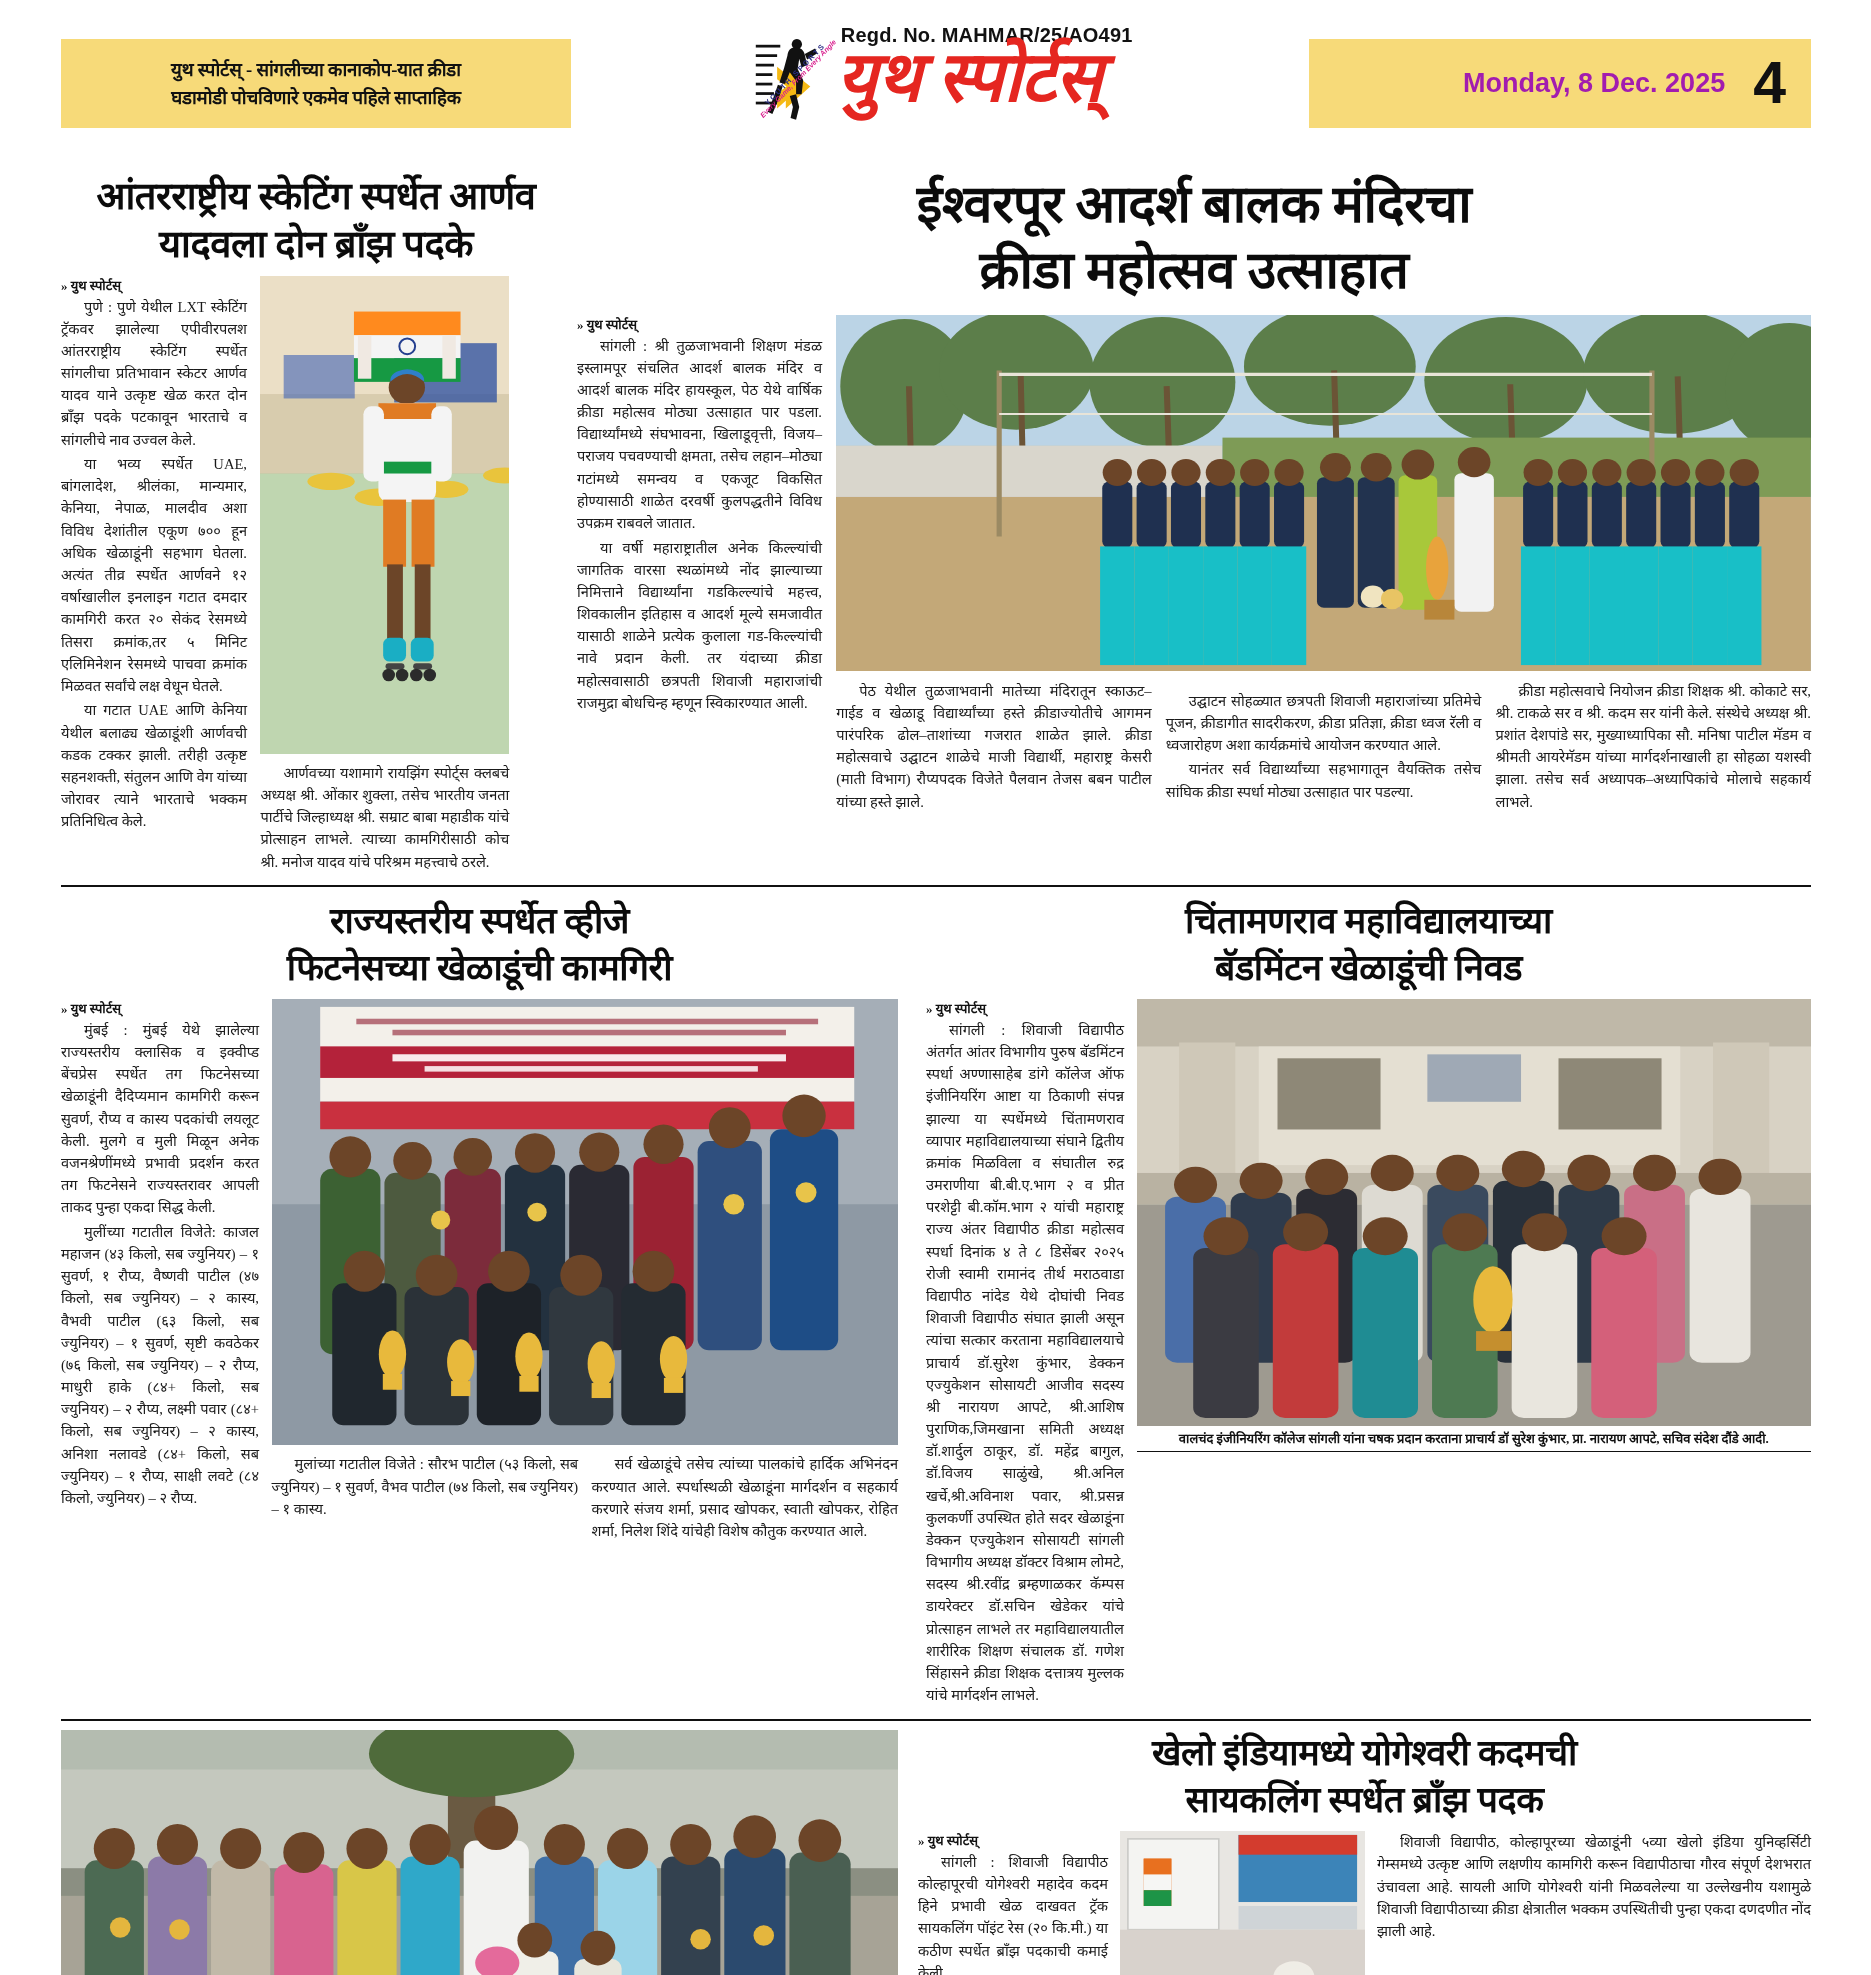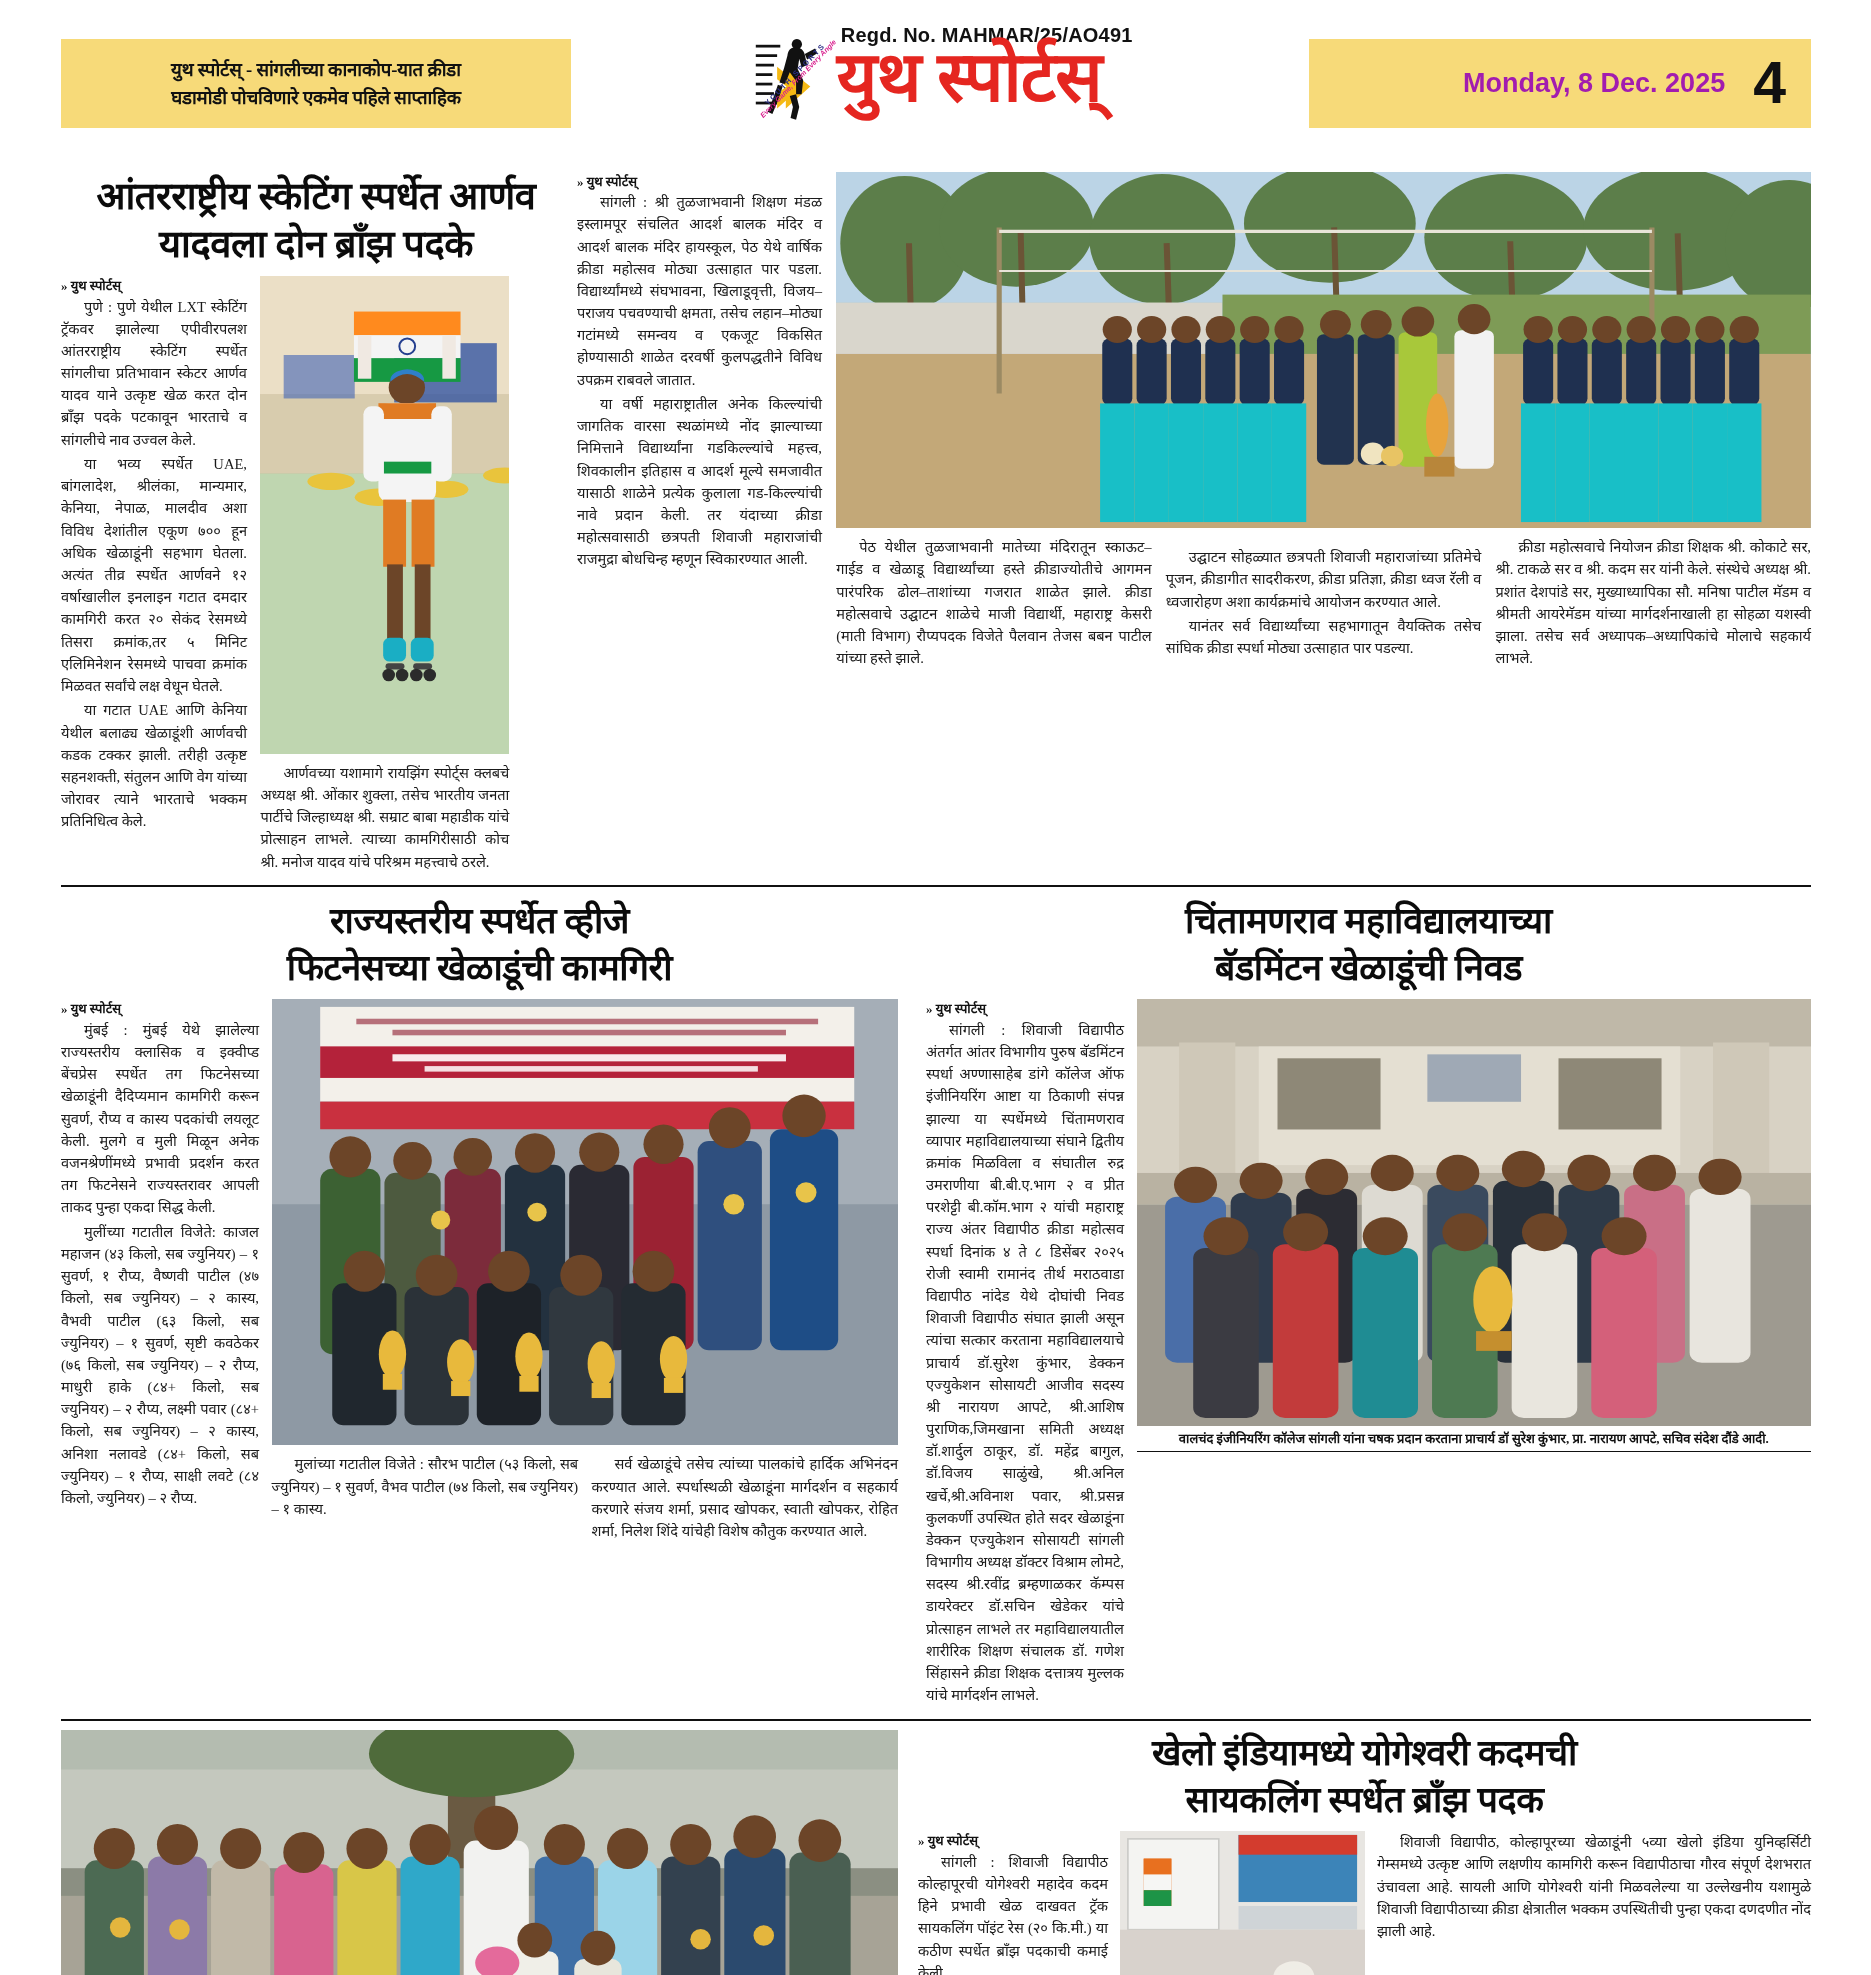--- a/index.html
+++ b/index.html
@@ -41,21 +41,21 @@
   .logo-mark{ width:79px; height:103px; position:relative; margin-top:7.1px; flex:0 0 auto;}
   .logo-title-wrap{ position:relative; margin-left:2.4px; }
   .regd{
     font-family:"Liberation Sans", sans-serif;
     font-weight:700; font-size:20px; color:#111;
     margin-left:4px; margin-bottom:-2.4px; letter-spacing:0.2px;
   }
   .paper-name{
     font-family:"Liberation Serif", serif;
     font-weight:700; font-size:70px; line-height:0.95;
-    color:#E52620; letter-spacing:-0.8px; white-space:nowrap;
+    color:#E52620; letter-spacing:-0.8px; white-space:nowrap;font-style:italic;
   }
 
   .mh-right{
     background:#F7DA79;
     width:502px; height:89px;
     display:flex; align-items:center; justify-content:flex-end;
     gap:28px; padding:0 25px 0 16px;
     margin-top:15px;
   }
   .mh-date{
@@ -222,20 +222,24 @@
             </svg>
           </div>
           <div class="body-txt" style="margin-top:8px;">
             <p>आर्णवच्या यशामागे रायझिंग स्पोर्ट्स क्लबचे अध्यक्ष श्री. ओंकार शुक्ला, तसेच भारतीय जनता पार्टीचे जिल्हाध्यक्ष श्री. सम्राट बाबा महाडीक यांचे प्रोत्साहन लाभले. त्याच्या कामगिरीसाठी कोच श्री. मनोज यादव यांचे परिश्रम महत्त्वाचे ठरले.</p>
           </div>
         </div>
       </div>
     </div>
 
     <div style="flex:1;">
+      <div class="hl hl-main" style="margin-bottom:10.3px;">
+        <div>ईश्वरपूर आदर्श बालक मंदिरचा</div>
+        <div>क्रीडा महोत्सव उत्साहात</div>
+      </div>
 
       <div style="display:flex; gap:14.2px;">
         <div style="width:245px;">
           <div class="byline">» युथ स्पोर्टस्</div>
           <div class="body-txt">
             <p class="first">सांगली : श्री तुळजाभवानी शिक्षण मंडळ इस्लामपूर संचलित आदर्श बालक मंदिर व आदर्श बालक मंदिर हायस्कूल, पेठ येथे वार्षिक क्रीडा महोत्सव मोठ्या उत्साहात पार पडला. विद्यार्थ्यांमध्ये संघभावना, खिलाडूवृत्ती, विजय–पराजय पचवण्याची क्षमता, तसेच लहान–मोठ्या गटांमध्ये समन्वय व एकजूट विकसित होण्यासाठी शाळेत दरवर्षी कुलपद्धतीने विविध उपक्रम राबवले जातात.</p>
             <p>या वर्षी महाराष्ट्रातील अनेक किल्ल्यांची जागतिक वारसा स्थळांमध्ये नोंद झाल्याच्या निमित्ताने विद्यार्थ्यांना गडकिल्ल्यांचे महत्त्व, शिवकालीन इतिहास व आदर्श मूल्ये समजावीत यासाठी शाळेने प्रत्येक कुलाला गड-किल्ल्यांची नावे प्रदान केली. तर यंदाच्या क्रीडा महोत्सवासाठी छत्रपती शिवाजी महाराजांची राजमुद्रा बोधचिन्ह म्हणून स्विकारण्यात आली.</p>
           </div>
         </div>
 

